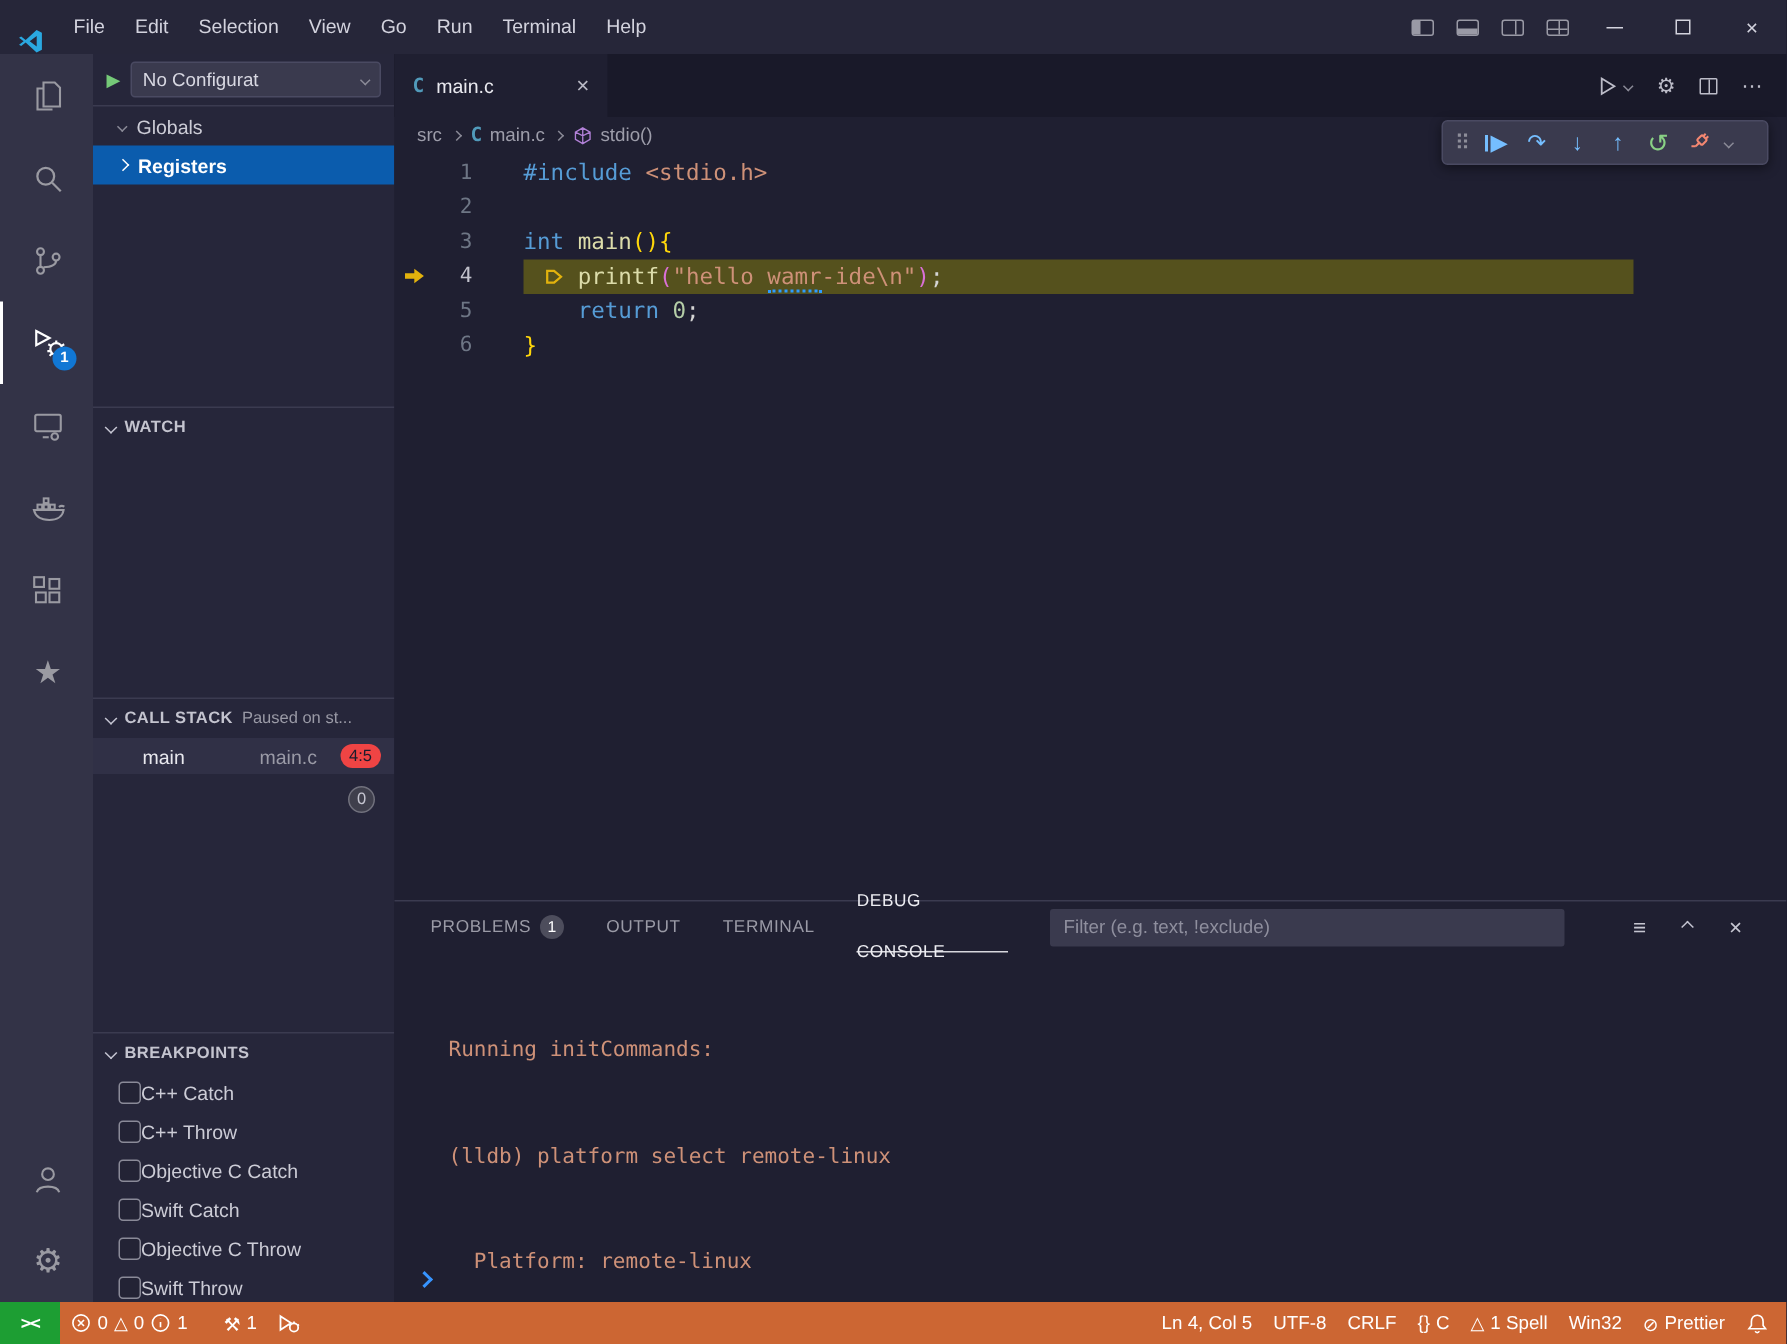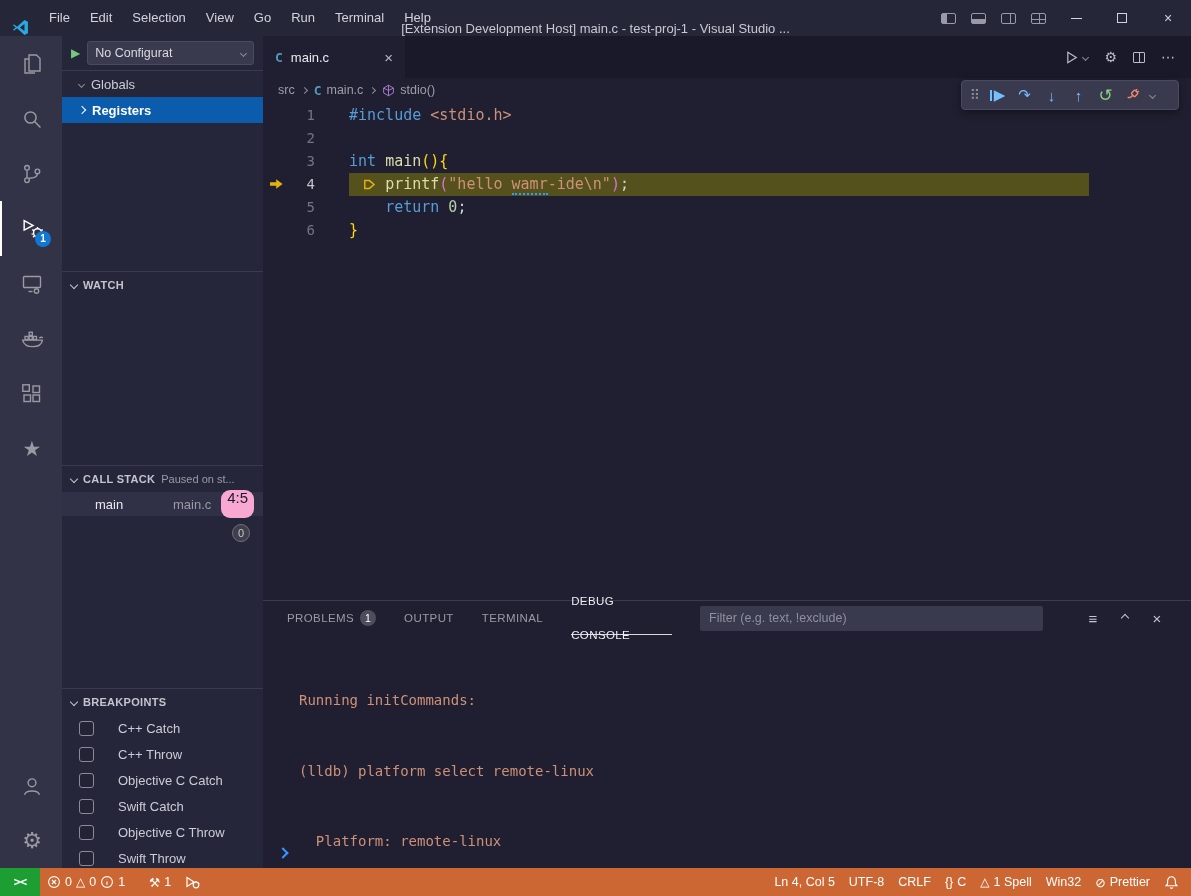--- a/index.html
+++ b/index.html
@@ -54,23 +54,23 @@
   .vrow{height:26px;display:flex;align-items:center;gap:7px;padding:0 9px 0 17px;color:#ccccd6}
   .vrow.selected{background:#0b5cad;color:#fff}
   .vrow.selected .chev{border-color:#fff}
   .sec-vars{height:201px}
   .sec-watch{height:194px}
   .sec-stack{height:223px;position:relative}
   .sec-bp{flex:1}
   .frame-row{height:24px;display:flex;align-items:center;padding:0 9px 0 33px;background:#303046;font-size:13px}
   .frame-row .ffn{color:#e8e8ee;width:78px}
   .frame-row .ffile{color:#9a9aa6;flex:1}
-  .pos-badge{background:#f9a8d4;color:#1b1b2c;border-radius:9px;padding:0 6px;height:28px;line-height:16px;font-size:15px}
+  .pos-badge{background:#ef4444;color:#1b1b2c;border-radius:9px;padding:0 6px;height:16px;line-height:16px;font-size:11px}
   .zero-badge{position:absolute;right:13px;top:58px;width:18px;height:18px;border-radius:50%;background:#3f3f4c;border:1px solid #70707c;color:#c5c5d0;font-size:11px;display:flex;align-items:center;justify-content:center}
-  .bp-row{height:26px;display:flex;align-items:center;gap:24px;padding:0 9px 0 17px;color:#ccccd6}
+  .bp-row{height:26px;display:flex;align-items:center;gap:0;padding:0 9px 0 17px;color:#ccccd6}
   .cbx{width:15px;height:15px;border:1px solid #8a8a98;border-radius:3px;background:#232335;flex:none}
 
   
   .editor{position:absolute;left:263px;right:0;top:36px;bottom:28px;background:#1f1f31}
   .tabbar{height:42px;background:#191929;display:flex;align-items:stretch}
   .tab{width:142px;background:#1f1f31;display:flex;align-items:center;gap:8px;padding:0 12px;font-size:13px;color:#e9e9ef}
   .c-icon{color:#519aba;font-weight:bold;font-size:13px;font-family:"DejaVu Sans Mono",monospace}
   .tab-close{margin-left:auto;color:#b8b8c4;font-size:15px}
   .editor-actions{margin-left:auto;display:flex;align-items:center;gap:16px;padding-right:16px;color:#bcbcc8}
   .ea{display:flex;align-items:center;gap:3px;font-size:14px}
@@ -140,21 +140,20 @@
   <nav class="menu">
     <span class="menu-item">File</span>
     <span class="menu-item">Edit</span>
     <span class="menu-item">Selection</span>
     <span class="menu-item">View</span>
     <span class="menu-item">Go</span>
     <span class="menu-item">Run</span>
     <span class="menu-item">Terminal</span>
     <span class="menu-item">Help</span>
   </nav>
-  <div class="win-title">[Extension Development Host] main.c - test-proj-1 - Visual Studio ...</div>
   <div class="tb-right">
     <span class="layout-ic">
         <span class="lbox">
           <span class="fill-left"></span>
         </span>
       </span>
     <span class="layout-ic">
         <span class="lbox">
           <span class="fill-bottom"></span>
         </span>

